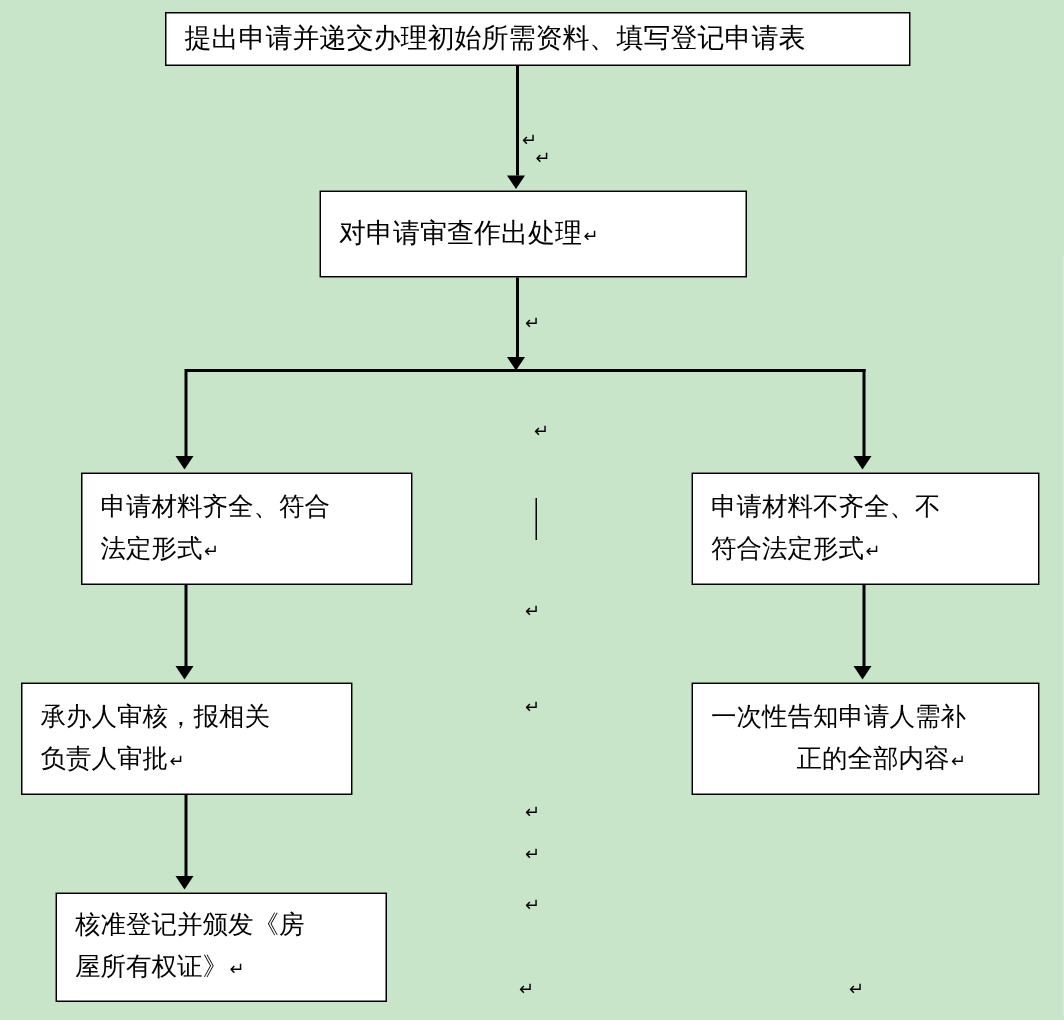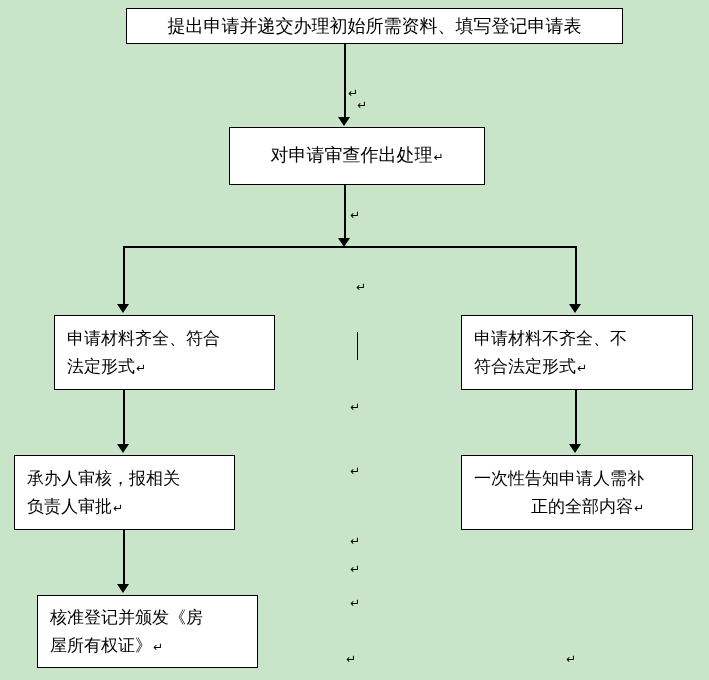--- a/index.html
+++ b/index.html
@@ -20,26 +20,26 @@
     display:flex;
     align-items:center;
     font-size:17px;
     color:#000;
   }
   .box .txt{
     padding:0 12px;
     line-height:28px;
     white-space:pre-line;
   }
-  .center{justify-content:center;margin-left:16px;}
+  .center{}
   .center .txt{text-align:center;}
   .pm{font-size:12px;color:#000;margin-left:1px;}
 
   #box1{left:110px;top:8px;width:497px;height:36px;font-size:18px;}
-  #box2{left:213px;top:127px;width:256px;height:58px;font-size:18px;}
+  #box2{left:213px;top:127px;width:285px;height:58px;font-size:18px;}
   #boxL1{left:14px;top:315px;width:221px;height:75px;margin-left:40px;}
   #boxR1{left:461px;top:315px;width:232px;height:75px;}
   #boxL2{left:14px;top:455px;width:221px;height:75px;}
   #boxR2{left:461px;top:455px;width:232px;height:75px;text-align:right;}
   #boxL3{left:14px;top:595px;width:221px;height:73px;margin-left:23px;}
 
   
   .vline{position:absolute;width:2px;background:#000;}
   .hline{position:absolute;height:2px;background:#000;}
   .ah{position:absolute;width:0;height:0;

